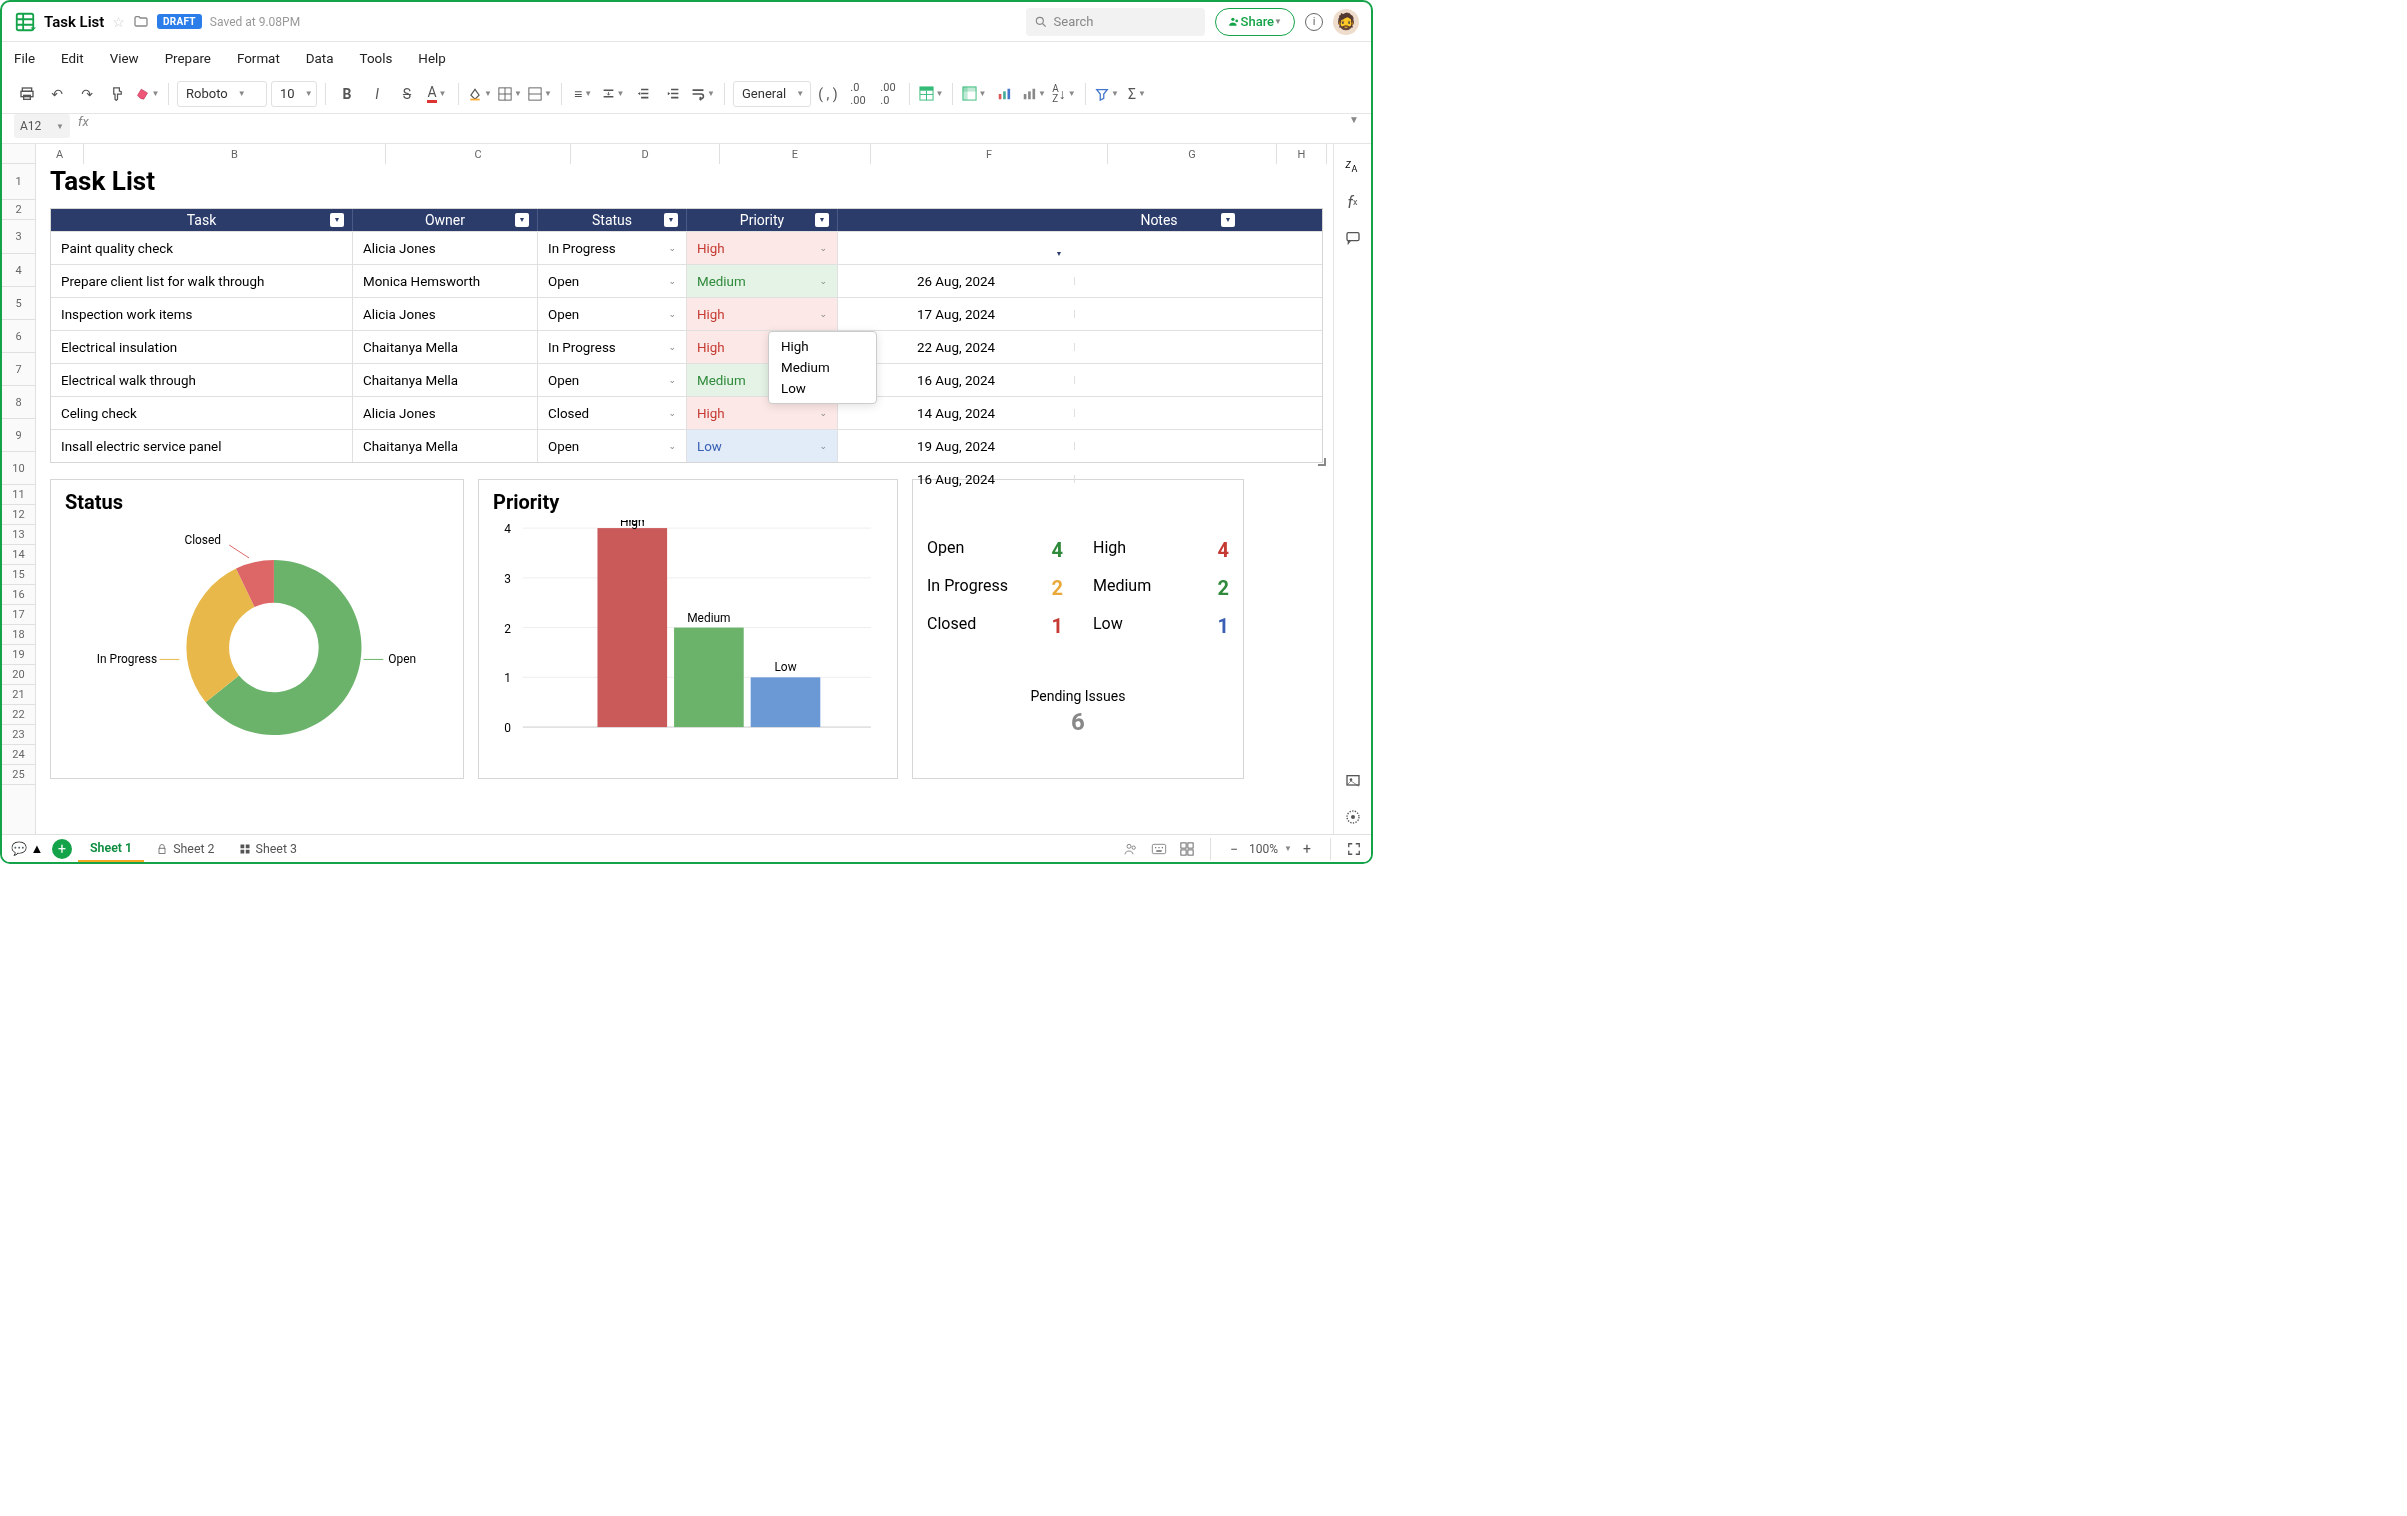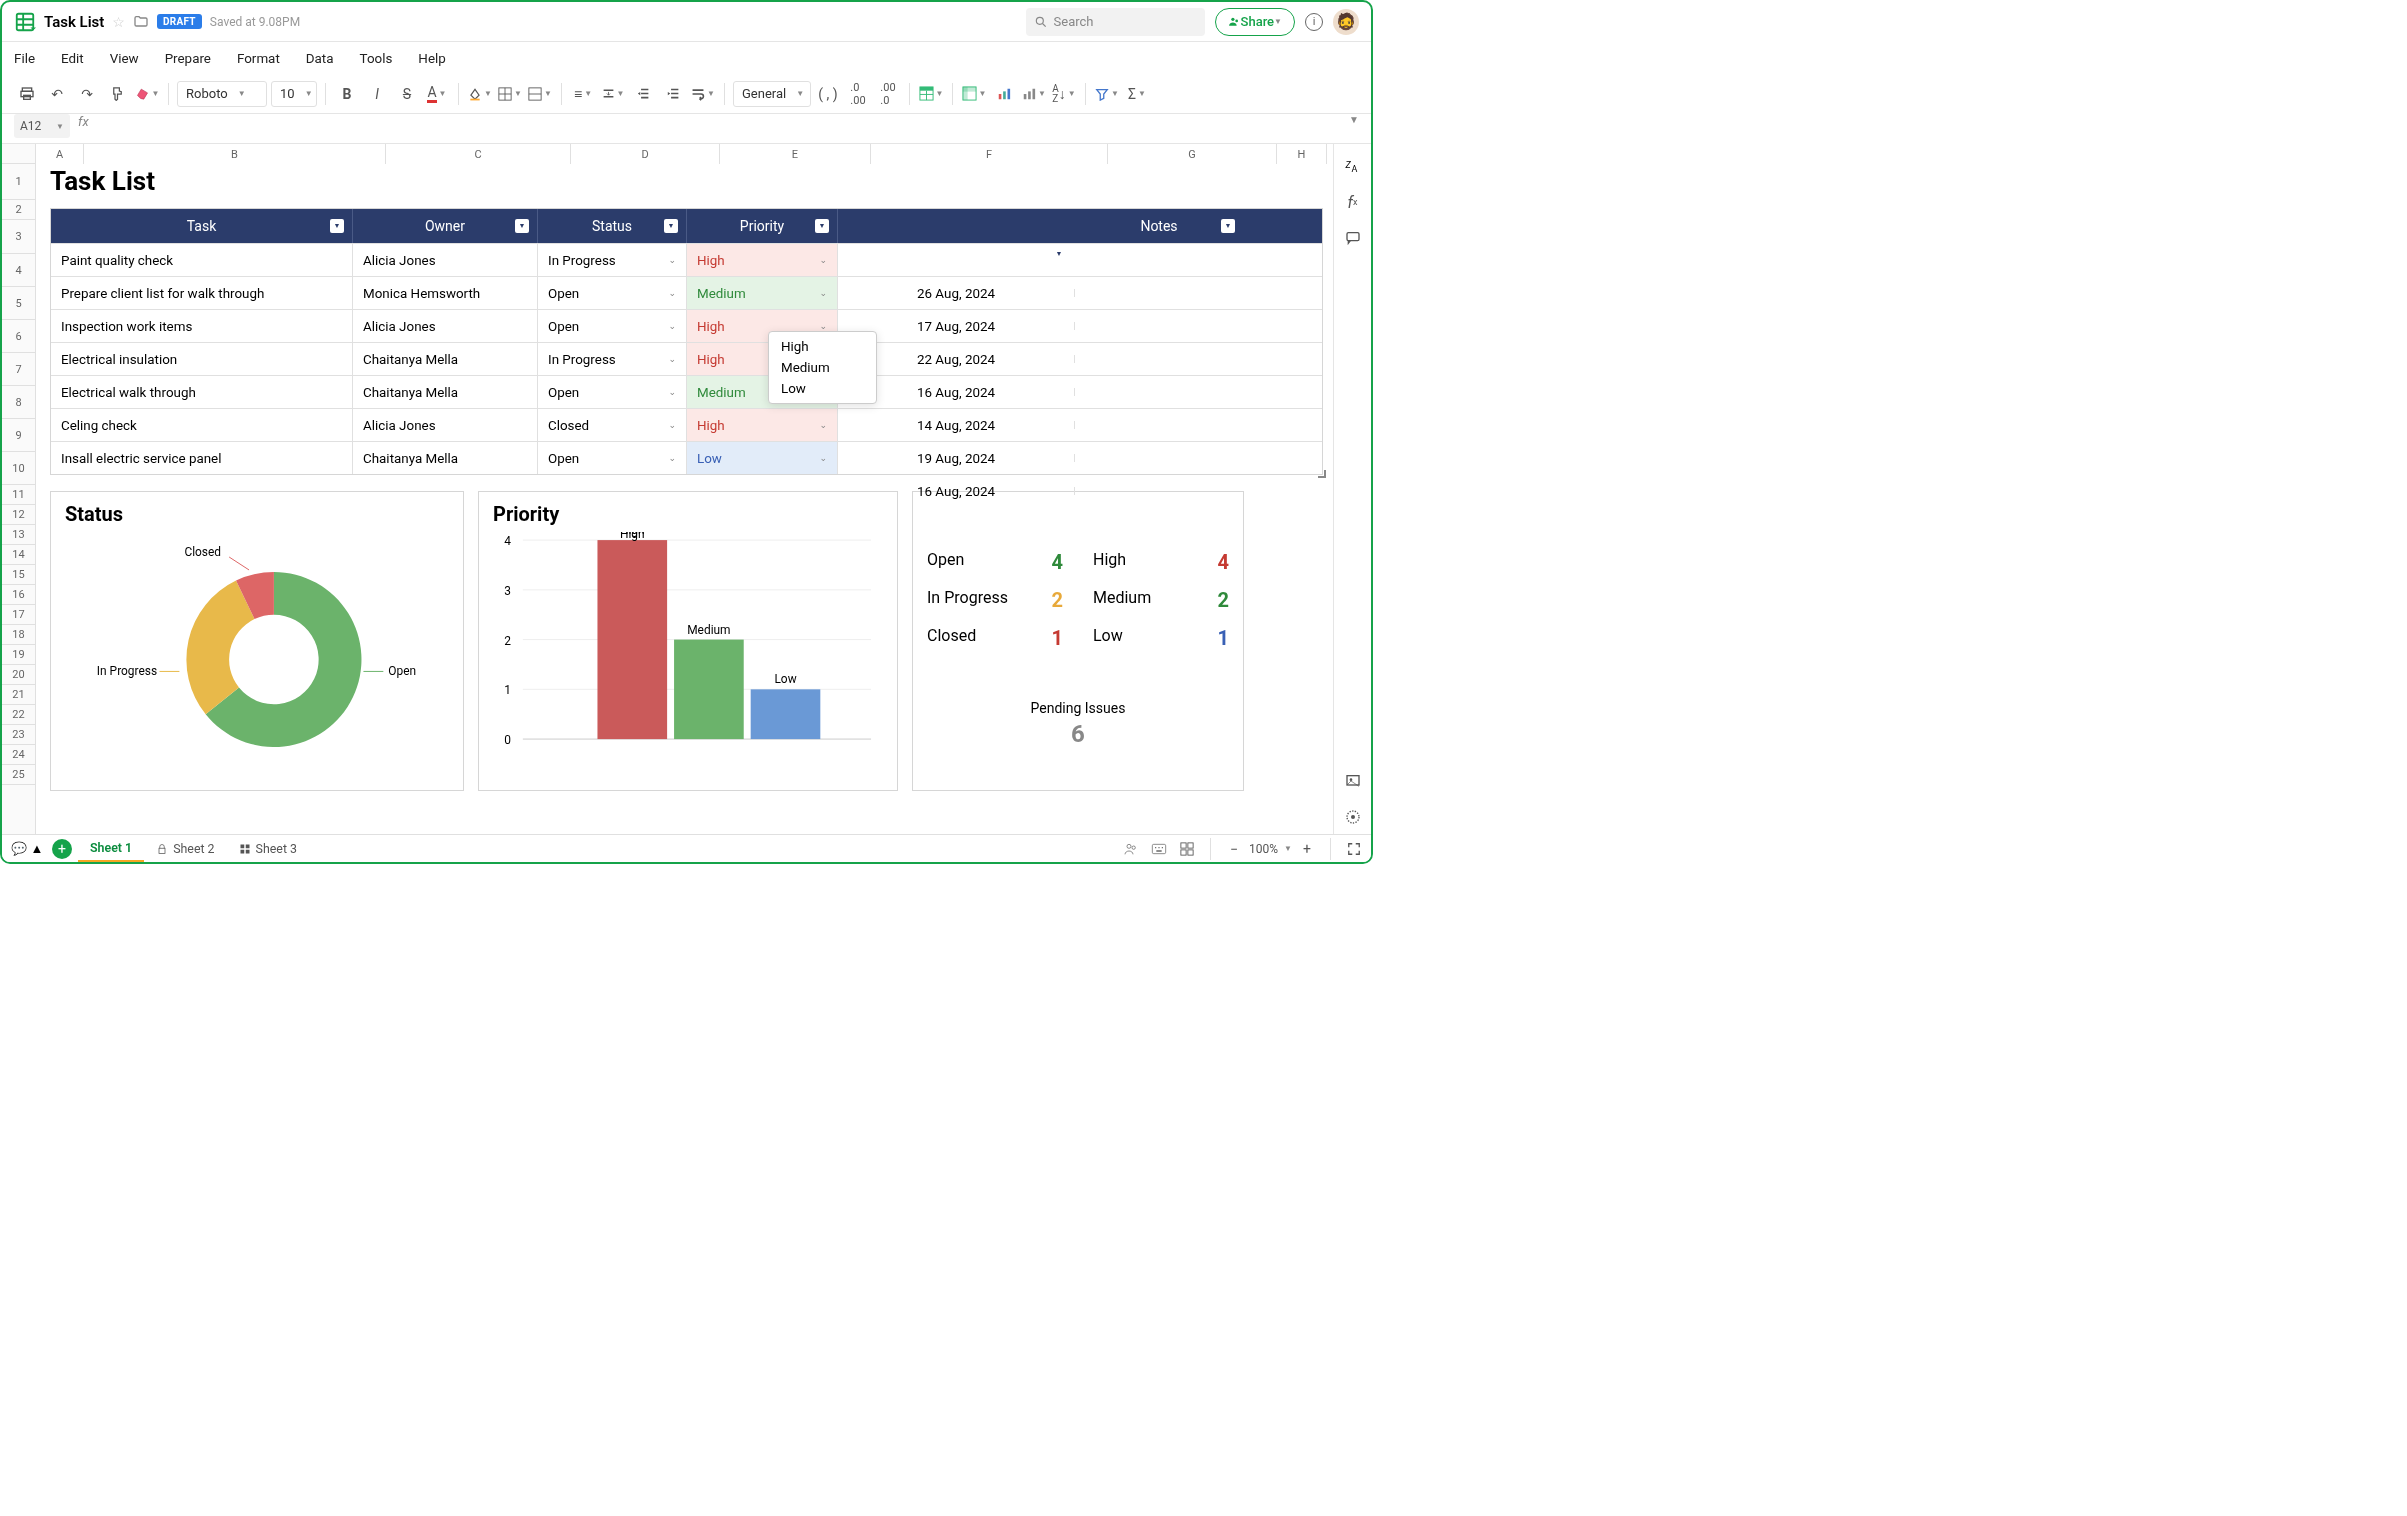--- a/index.html
+++ b/index.html
@@ -47,21 +47,21 @@
 .row-h.r1 { height: 36px; }
 .row-h.r3 { height: 34px; }
 .row-h.rdata { height: 33px; }
 .corner { width: 34px; height: 20px; border-right: 1px solid #e0e0e0; border-bottom: 1px solid #e0e0e0; background: #fafafa; }
 .col-h { height: 20px; border-right: 1px solid #e0e0e0; font-size: 11px; color: #666; display: flex; align-items: center; justify-content: center; }
 .content-pad { position: absolute; left: 48px; top: 20px; right: 10px; }
 .page-title { font-size: 26px; font-weight: 700; margin-bottom: 12px; padding-top: 2px; }
 
 
 .table { border: 1px solid #d6d6d6; }
-.thead { display: flex; background: #2b3c6b; color: #fff; font-size: 14px; height: 34px; }
+.thead { display: flex; background: #2b3c6b; color: #fff; font-size: 14px; height: 22px; }
 .th { display: flex; align-items: center; padding: 0 10px; position: relative; border-right: 1px solid #4a5a86; justify-content: center; }
 .th:last-child { border-right: none; }
 .th .label { flex: 1; text-align: center; }
 .th-filter { width: 14px; height: 14px; background: #fff; border-radius: 2px; display: flex; align-items: center; justify-content: center; color: #2b3c6b; font-size: 7px; position: absolute; right: 8px; }
 .tr { display: flex; height: 33px; border-top: 1px solid #e0e0e0; font-size: 13.4px; }
 .td { display: flex; align-items: center; padding: 4px 10px; border-right: 1px solid #e0e0e0; position: relative; }
 .td:last-child { border-right: none; }
 .c-task { width: 302px; }
 .c-owner { width: 185px; }
 .c-status { width: 149px; }

